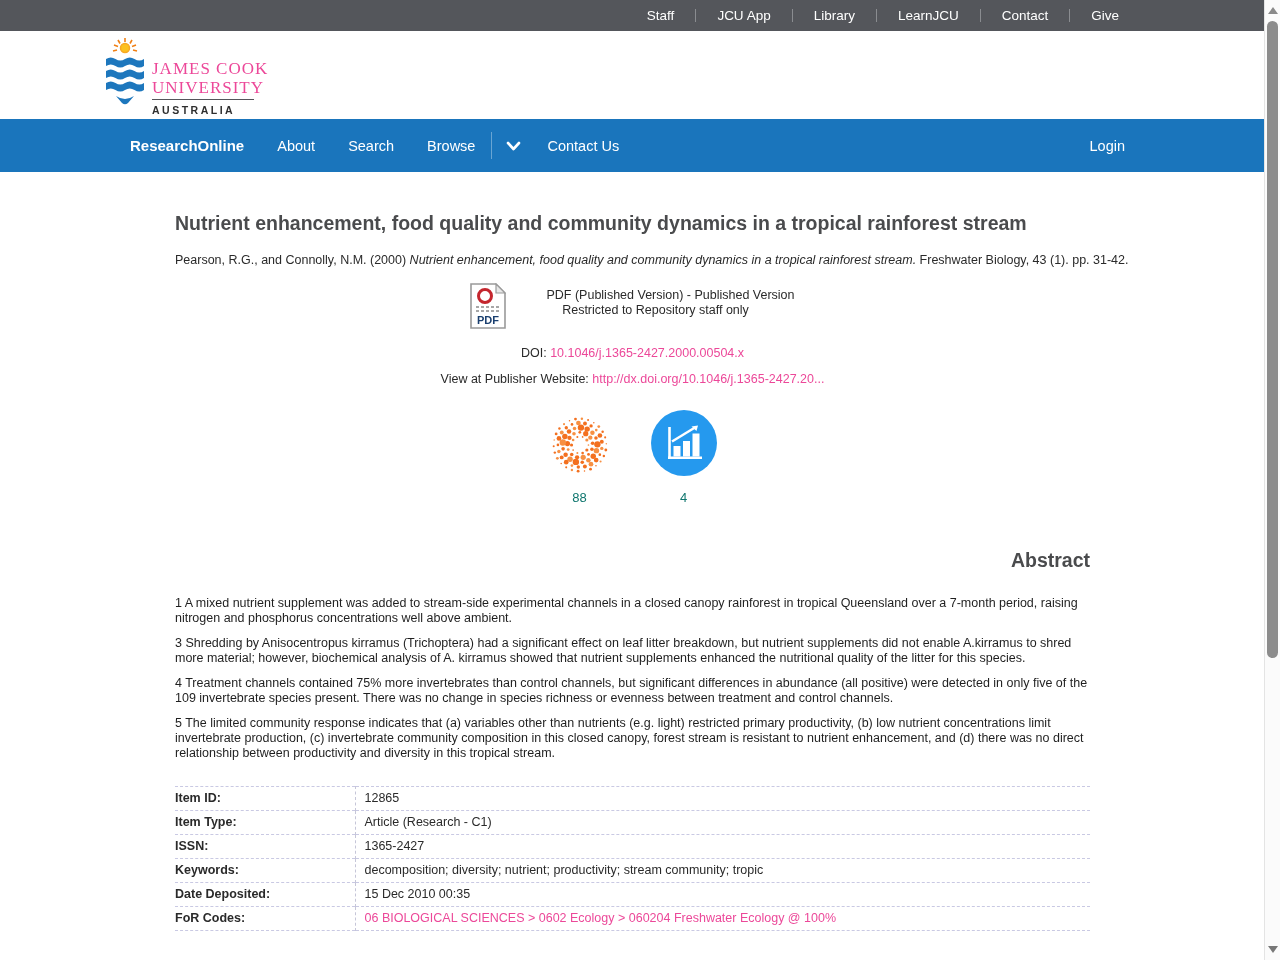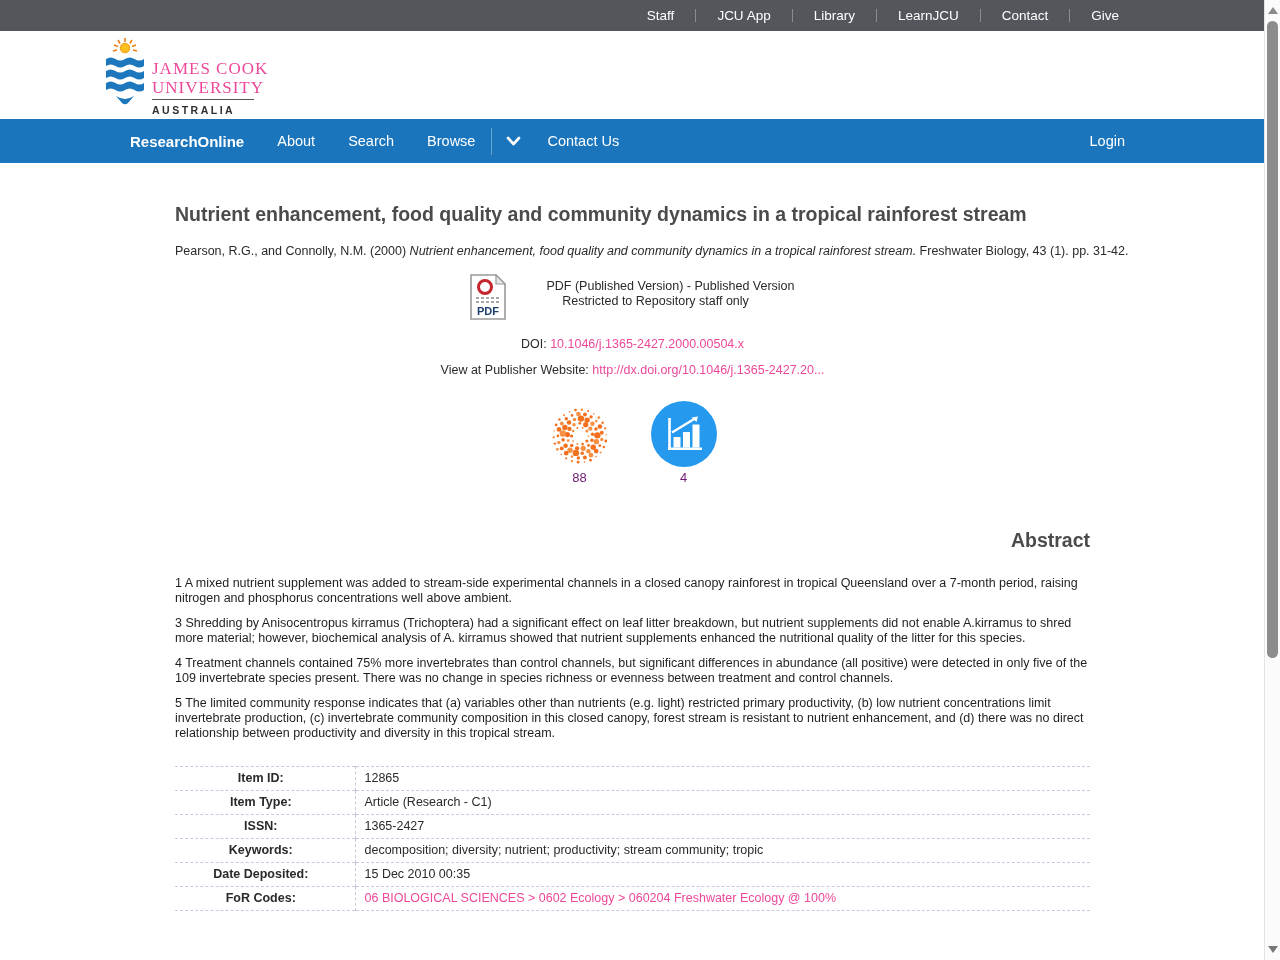--- a/index.html
+++ b/index.html
@@ -23,21 +23,21 @@
   .logo-text { margin-left:7px; padding-top:22px; }
   .logo-line1, .logo-line2 {
     font-family:"Liberation Serif", serif; font-size:17px; color:#ec4899;
     letter-spacing:1px; line-height:19px; white-space:nowrap;
   }
   .logo-rule { height:1px; background:#54565b; margin-top:2px; width:102px; }
   .logo-country { font-size:10.5px; font-weight:bold; letter-spacing:2.5px; color:#2f2f2f; margin-top:4px; }
 
   
   .nav {
-    height:44px; background:#1a75bc; display:flex; align-items:center; color:#fff;
+    height:53px; background:#1a75bc; display:flex; align-items:center; color:#fff;
   }
   .nav-brand { margin-left:130px; font-weight:bold; font-size:15px; cursor:pointer; }
   .nav-item { font-size:14.5px; margin-left:33px; cursor:pointer; }
   .nav-divider { width:1px; height:27px; background:rgba(255,255,255,0.35); margin-left:16px; }
   .nav-chevron { margin-left:14px; display:flex; align-items:center; cursor:pointer; }
   .nav-contact { font-size:14.5px; margin-left:26px; cursor:pointer; }
   .nav-login { font-size:14.5px; margin-left:auto; margin-right:155px; cursor:pointer; }
 
   
   .content { width:915px; margin-left:175px; }
@@ -53,36 +53,36 @@
   .pdf-block { display:flex; justify-content:center; align-items:flex-start; margin-top:16px; }
   .pdf-icon { margin-right:10px; cursor:pointer; }
   .pdf-text { font-size:12.5px; line-height:14px; text-align:center; padding-top:5px; }
   .pdf-text .l1 { margin-bottom:1px;margin-left:30px; }
 
   .doi-line { text-align:center; font-size:12.5px; margin-top:13px; }
   .publisher-line { text-align:center; font-size:12.5px; margin-top:12px; }
 
   .badges { display:flex; justify-content:center; align-items:flex-end; gap:40px; margin-top:24px; }
   .badge { display:flex; flex-direction:column; align-items:center; }
-  .badge-count { font-size:13px; margin-top:3px; color:#701a75; }
+  .badge-count { font-size:13px; margin-top:14px; color:#0f766e; }
 
   .abstract-heading {
     text-align:right; font-size:19.5px; font-weight:bold; color:#4a4b4d;
     margin-top:44px;
   }
   .abstract-body { margin-top:24px; }
   .abstract-body p { font-size:12.5px; line-height:15px; margin:0 0 10px 0; color:#1f1f1f; }
 
   
   .details { width:100%; border-collapse:collapse; margin-top:25px; font-size:12.5px; }
   .details tr { border-top:1px dashed #c9c9e3; }
   .details tr:last-child { border-bottom:1px dashed #c9c9e3; }
   .details td { padding:4px 0; vertical-align:top; line-height:15px; }
   .details td.lbl {
-    width:180px; text-align:center; font-weight:bold; padding-right:8px;
+    width:180px; text-align:left; font-weight:bold; padding-right:8px;
     border-right:1px dashed #c6c6d8; color:#2a2a2a;
   }
   .details td.val { padding-left:9px; }
 
   
   .scrollbar {
     position:absolute; top:0; right:0; width:16px; height:960px;
     background:#fbfbfb; border-left:1px solid #e4e4e4; z-index:20;
   }
   .scroll-up {

